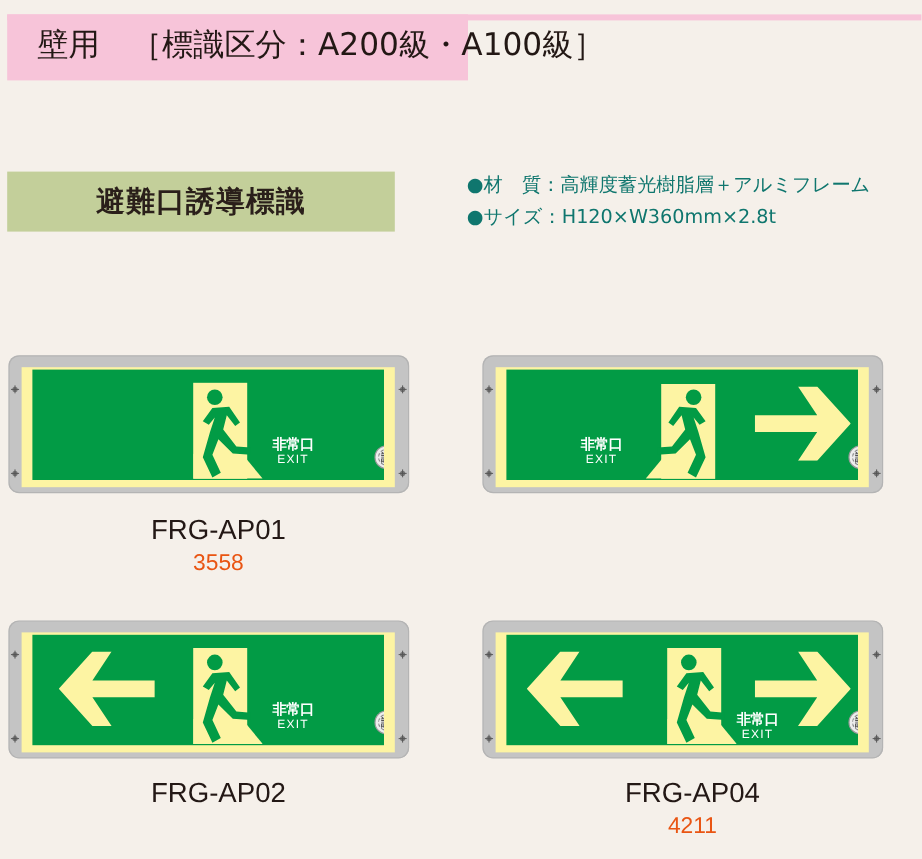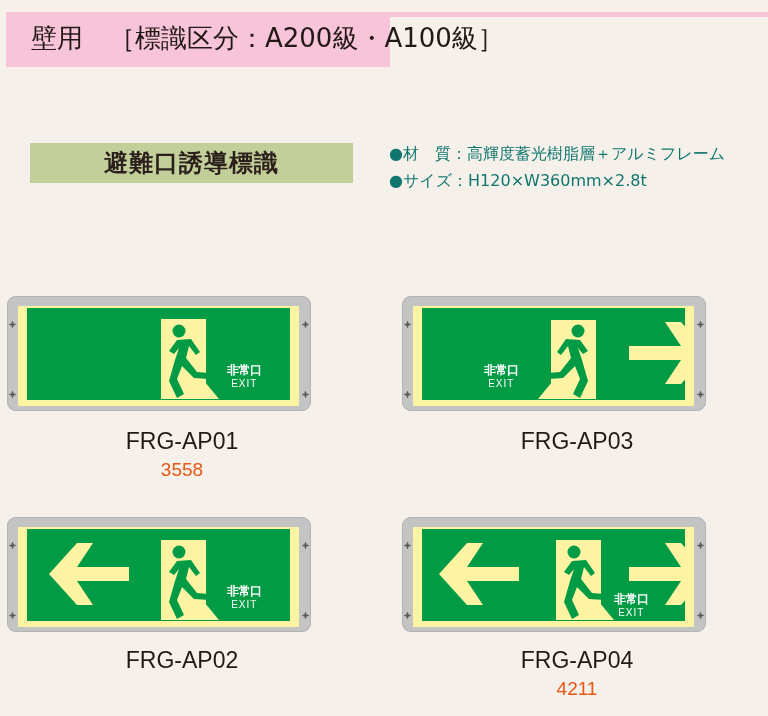--- a/index.html
+++ b/index.html
@@ -17,35 +17,35 @@
   .header-box {
     position: absolute; left: 6px; top: 12px; width: 384px; height: 55px;
     background: #f7c4d9;
   }
   .header-title {
     position: absolute; left: 31px; top: 20px;
     font-size: 26px; line-height: 36px; letter-spacing: 0px;
     white-space: nowrap; color: #231815;
   }
   .category-box {
-    position: absolute; left: 6px; top: 143px; width: 323px; height: 40px;
+    position: absolute; left: 6px; top: 143px; width: 323px; height: 50px;
     background: #c3cf9a;
-    display: flex; align-items: center; justify-content: center; margin-left: 24px;
+    display: flex; align-items: center; justify-content: center;
   }
   .category-title {
     font-size: 24px; font-weight: bold; color: #2a1f1a; letter-spacing: 1px;
   }
   .specs {
     position: absolute; left: 389px; top: 141px;
     font-size: 16px; line-height: 26.5px; color: #0f766e; white-space: nowrap;
   }
   .spec-line { display: block; }
 
   .sign {
-    position: absolute; width: 304px; height: 115px;
+    position: absolute; width: 334px; height: 115px;
     background: #c4c4c4; border-radius: 9px;
     box-shadow: inset 0 0 0 1px #b4b4b4;
   }
   .sign .glow {
     position: absolute; left: 11px; top: 10px; right: 12px; bottom: 5px;
     background: #fdf4a3;
   }
   .sign .panel {
     position: absolute; left: 20px; top: 12px; right: 21px; bottom: 11px;
     background: #029b45; overflow: hidden;
@@ -192,21 +192,20 @@
       </svg>
     </div>
   <div class="screw" style="right:2px; top:95px;">
       <svg width="7" height="7">
         <circle cx="3.5" cy="3.5" r="2.2" fill="#777"></circle>
         <path d="M3.5 0V7M0 3.5H7" stroke="#555" stroke-width="0.8"></path>
       </svg>
     </div>
 </div>
 <div class="caption" style="left:402px; top:428px;">
-  <span class="model">FRG-AP03</span>
 </div>
 
 <div class="sign" style="left:7px; top:517px;">
   <div class="glow"></div>
   <div class="panel">
     <svg class="arrow" style="left:22px; top:14px;" width="80" height="62" viewBox="0 0 80 62">
       <path d="M80 24 H28 L44 0 H28 L0 31 L28 62 H44 L28 38 H80 Z" fill="#fdf4a3"></path>
     </svg>
     <div class="door" style="left:134px; top:11px; width:45px; height:80px;"></div>
     <div class="door" style="left:134px; top:70px; width:58px; height:21px; clip-path:polygon(0 0,70% 0,100% 100%,0 100%);"></div>

